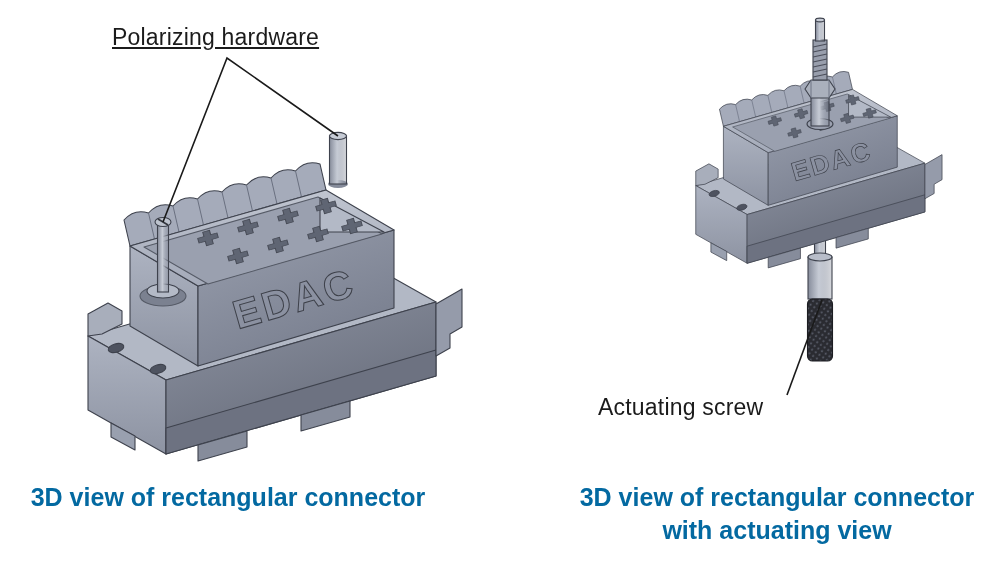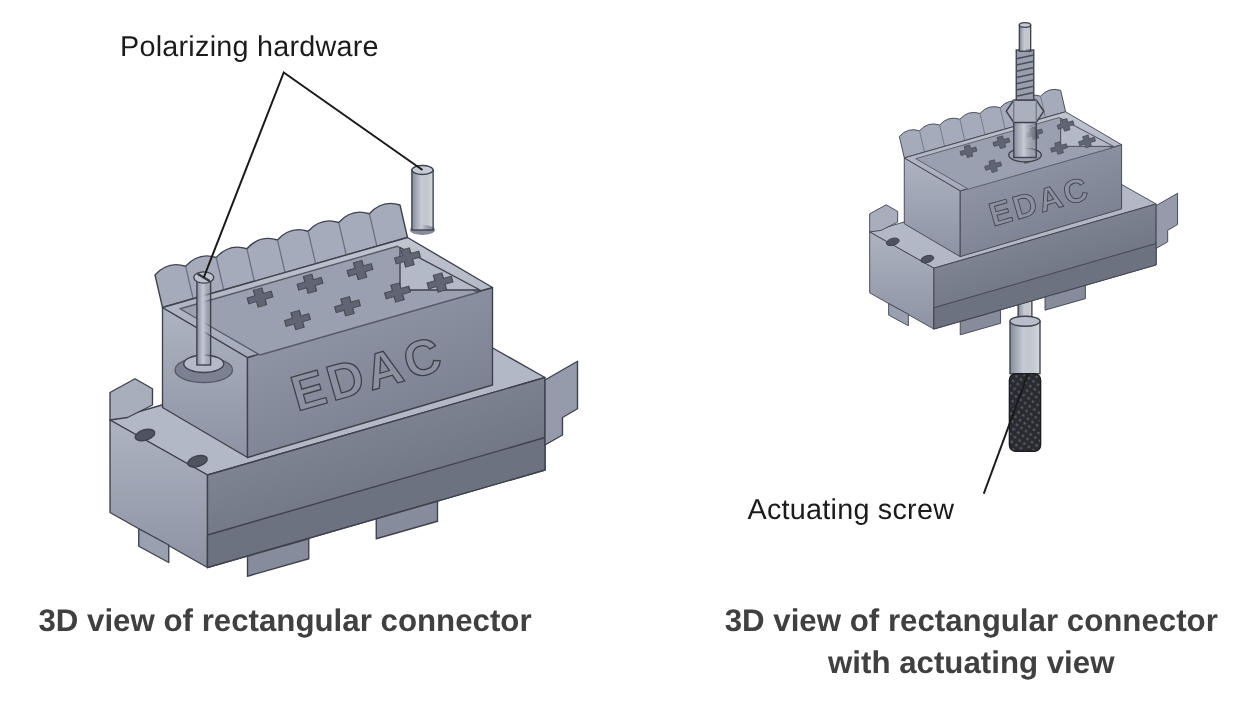--- a/index.html
+++ b/index.html
@@ -6,21 +6,21 @@
   #page{
     position:relative; width:1004px; height:575px; background:#ffffff;
     font-family:"Liberation Sans", sans-serif; overflow:hidden;
   }
   .callout{
     position:absolute; font-size:23px; color:#1b1b1b; white-space:nowrap;
     font-weight:400; letter-spacing:0.2px;
   }
   .caption{
     position:absolute; width:400px; text-align:center; font-size:25px;
-    font-weight:700; color:#404040; line-height:33px; top:481px;
+    font-weight:700; color:#0369a1; line-height:33px; top:481px;
   }
   .fig-svg{position:absolute;}
   #leader-overlay{position:absolute; left:0; top:0; pointer-events:none;}
   svg text.logo{
     font-family:"Liberation Sans", sans-serif; font-weight:700;
     font-size:40px; letter-spacing:3px;
     fill:#8b91a1; stroke:#3d4049; stroke-width:1px;
   }
 </style>
 </head>
@@ -147,21 +147,21 @@
       <rect x="153.5" y="8" width="9" height="21" fill="url(#gCyl)"></rect>
       <ellipse cx="158" cy="8" rx="4.5" ry="1.9" fill="#c6cbd5"></ellipse>
     </g>
   </svg>
 
   <svg id="leader-overlay" width="1004" height="575" viewBox="0 0 1004 575">
     <polyline points="163,222 227,58 338,136" fill="none" stroke="#1a1a1a" stroke-width="1.6"></polyline>
     <line x1="787" y1="395" x2="822" y2="300" stroke="#1a1a1a" stroke-width="1.6"></line>
   </svg>
 
-  <div class="callout" style="left:96px; top:24px;">Polarizing hardware</div>
+  <div class="callout" style="left:112px; top:24px;text-decoration:underline;">Polarizing hardware</div>
   <div class="callout" style="left:598px; top:394px;text-align:center;">Actuating screw</div>
 
   <div class="caption" style="left:28px;">
     <div>3D view of rectangular connector</div>
   </div>
   <div class="caption" style="left:577px;">
     <div>3D view of rectangular connector</div>
     <div>with actuating view</div>
   </div>
 

